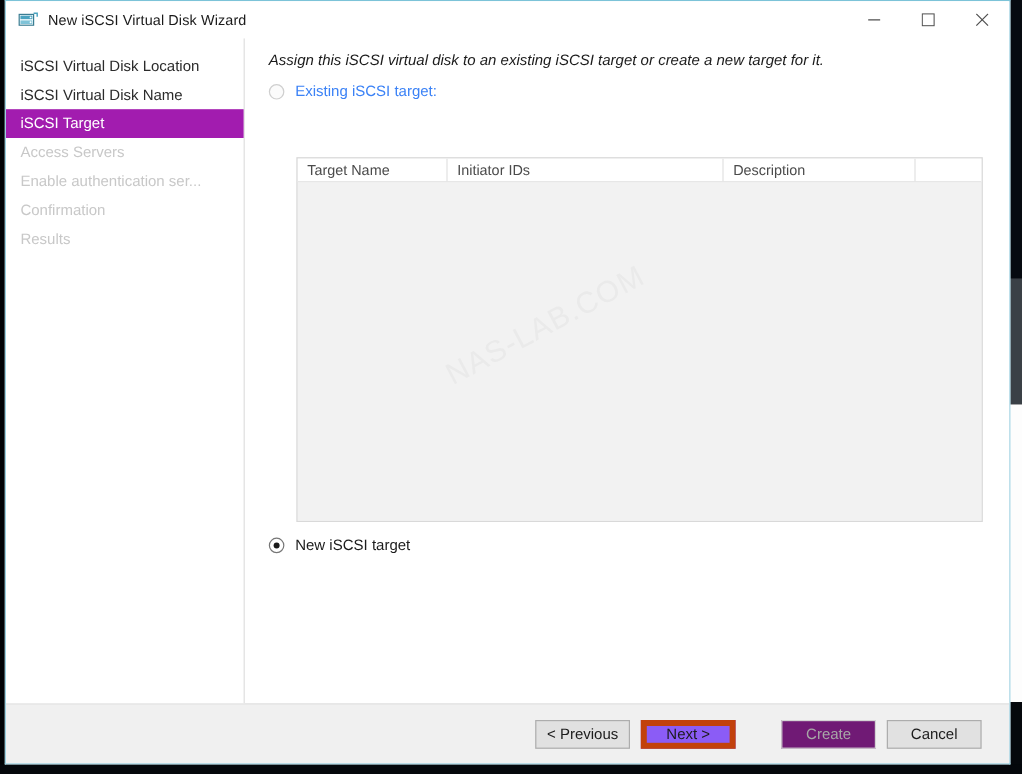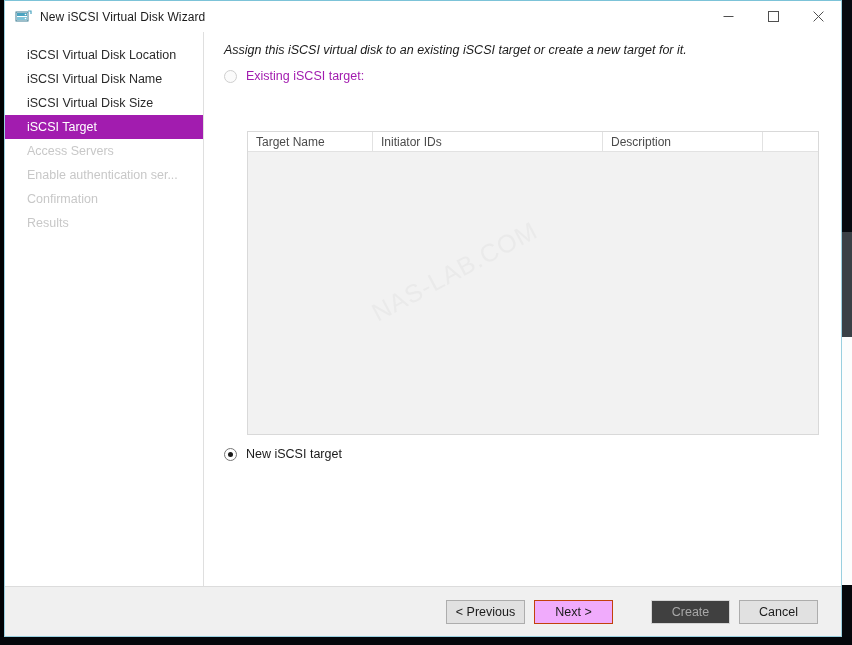--- a/index.html
+++ b/index.html
@@ -88,21 +88,21 @@
   
   .sidebar {
     width: 199px; min-width: 199px;
     padding-top: 11px;
     border-right: 1px solid #dfdfdf;
     background: #ffffff;
   }
   .nav-item {
     height: 24px;
     display: flex; align-items: center;
-    padding-left: 22px;
+    padding-left: 12px;
     font-size: 12.5px;
     color: #2b2b2b;
     white-space: nowrap;
     overflow: hidden;
   }
   .nav-item.selected {
     background: #a21caf;
     color: #ffffff;
   }
   .nav-item.disabled { color: #c8c8c8; }
@@ -130,21 +130,21 @@
     margin-right: 9px; flex: none;
     position: relative;
   }
   .radio.disabled { border-color: #cfcfcf; background: #fbfbfb; }
   .radio.checked::after {
     content: ""; position: absolute;
     left: 3px; top: 3px; width: 5px; height: 5px;
     border-radius: 50%; background: #1a1a1a;
   }
   .radio-label { font-size: 12.5px; color: #1b1b1b; }
-  .radio-label.disabled { color: #a21caf; }
+  .radio-label.disabled { color: #3b82f6; }
 
   
   .table-wrap {
     border: 1px solid #d9d9d9;
     background: #f2f2f2;
     height: 304px;
     margin-left: 23px;
     margin-right: 6px;
     display: flex; flex-direction: column;
     position: relative;
@@ -192,25 +192,25 @@
     font-size: 12.5px;
     font-family: "Liberation Sans", sans-serif;
     color: #1b1b1b;
     background: #e1e1e1;
     border: 1px solid #adadad;
     display: flex; align-items: center; justify-content: center;
     margin-left: 9px;
     white-space: nowrap;
   }
   .btn.default {
-    background: #f0abfc;
-    border: 1px solid #c2410c;
+    background: #8b5cf6;
+    border: 5px solid #c2410c;
   }
   .btn.disabled {
-    background: #404040; border: 1px solid #d4d4d4; color: #a7a7a7;
+    background: #701a75; border: 1px solid #d4d4d4; color: #a7a7a7;
   }
   .btn.gap-left { margin-left: 38px; }
 </style>
 </head>
 <body>
 
 <div class="desktop-backdrop">
   <div class="backdrop-strip-right-dark"></div>
   <div class="backdrop-strip-right-grey"></div>
   <div class="backdrop-strip-right-white"></div>
@@ -254,23 +254,20 @@
 
   <div class="body-area">
 
     <div class="sidebar">
       <div class="nav-item">
           <span>iSCSI Virtual Disk Location</span>
         </div>
       <div class="nav-item">
           <span>iSCSI Virtual Disk Name</span>
         </div>
-      <div class="nav-item">
-          <span>iSCSI Virtual Disk Size</span>
-        </div>
       <div class="nav-item selected">
           <span>iSCSI Target</span>
         </div>
       <div class="nav-item disabled">
           <span>Access Servers</span>
         </div>
       <div class="nav-item disabled">
           <span>Enable authentication ser...</span>
         </div>
       <div class="nav-item disabled">

